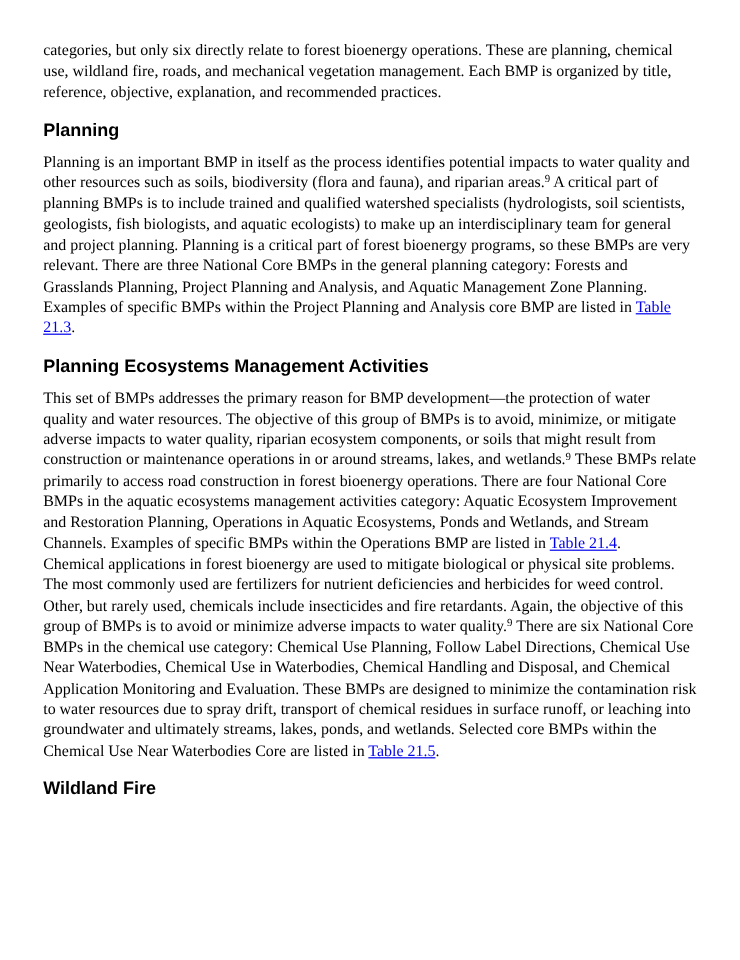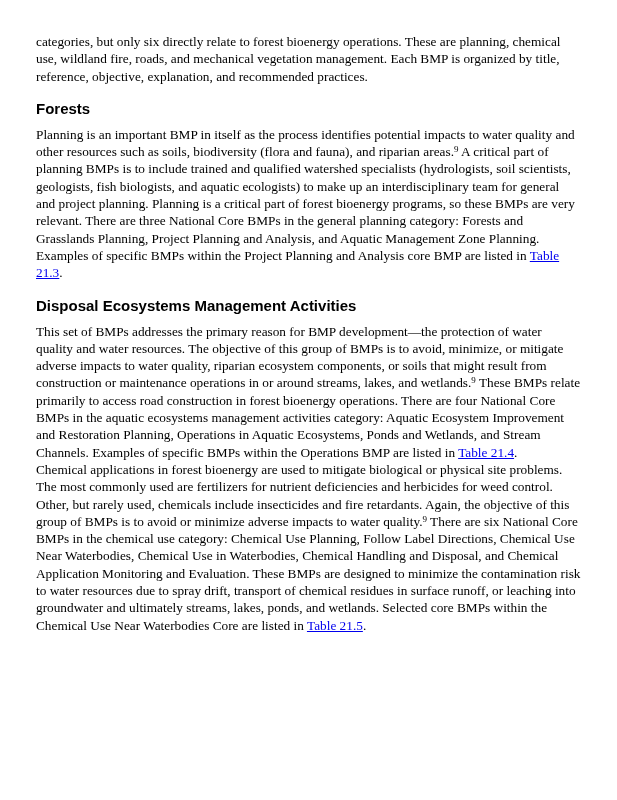--- a/index.html
+++ b/index.html
@@ -50,23 +50,24 @@
   }
 </style>
 </head>
 <body>
 
 <div class="page">
   <div class="content">
 
     <p class="body-para"><span>categories, but only six directly relate to forest bioenergy operations. These are planning, chemical use, wildland fire, roads, and mechanical vegetation management. Each BMP is organized by title, reference, objective, explanation, and recommended practices.</span></p>
 
-    <h2 class="section-heading">Forests</h2>
+    <h2 class="section-heading">Planning</h2>
     <p class="body-para"><span>Planning is an important BMP in itself as the process identifies potential impacts to water quality and other resources such as soils, biodiversity (flora and fauna), and riparian areas.</span><sup class="footnote-ref">9</sup><span> A critical part of planning BMPs is to include trained and qualified watershed specialists (hydrologists, soil scientists, geologists, fish biologists, and aquatic ecologists) to make up an interdisciplinary team for general and project planning. Planning is a critical part of forest bioenergy programs, so these BMPs are very relevant. There are three National Core BMPs in the general planning category: Forests and Grasslands Planning, Project Planning and Analysis, and Aquatic Management Zone Planning. Examples of specific BMPs within the Project Planning and Analysis core BMP are listed in </span><a class="table-link">Table 21.3</a><span>.</span></p>
 
-    <h2 class="section-heading">Disposal Ecosystems Management Activities</h2>
+    <h2 class="section-heading">Planning Ecosystems Management Activities</h2>
     <p class="body-para"><span>This set of BMPs addresses the primary reason for BMP development—the protection of water quality and water resources. The objective of this group of BMPs is to avoid, minimize, or mitigate adverse impacts to water quality, riparian ecosystem components, or soils that might result from construction or maintenance operations in or around streams, lakes, and wetlands.</span><sup class="footnote-ref">9</sup><span> These BMPs relate primarily to access road construction in forest bioenergy operations. There are four National Core BMPs in the aquatic ecosystems management activities category: Aquatic Ecosystem Improvement and Restoration Planning, Operations in Aquatic Ecosystems, Ponds and Wetlands, and Stream Channels. Examples of specific BMPs within the Operations BMP are listed in </span><a class="table-link">Table 21.4</a><span>.</span></p>
 
     <p class="body-para"><span>Chemical applications in forest bioenergy are used to mitigate biological or physical site problems. The most commonly used are fertilizers for nutrient deficiencies and herbicides for weed control. Other, but rarely used, chemicals include insecticides and fire retardants. Again, the objective of this group of BMPs is to avoid or minimize adverse impacts to water quality.</span><sup class="footnote-ref">9</sup><span> There are six National Core BMPs in the chemical use category: Chemical Use Planning, Follow Label Directions, Chemical Use Near Waterbodies, Chemical Use in Waterbodies, Chemical Handling and Disposal, and Chemical Application Monitoring and Evaluation. These BMPs are designed to minimize the contamination risk to water resources due to spray drift, transport of chemical residues in surface runoff, or leaching into groundwater and ultimately streams, lakes, ponds, and wetlands. Selected core BMPs within the Chemical Use Near Waterbodies Core are listed in </span><a class="table-link">Table 21.5</a><span>.</span></p>
 
+    <h2 class="section-heading">Wildland Fire</h2>
 
   </div>
 </div>
 
 </body></html>

